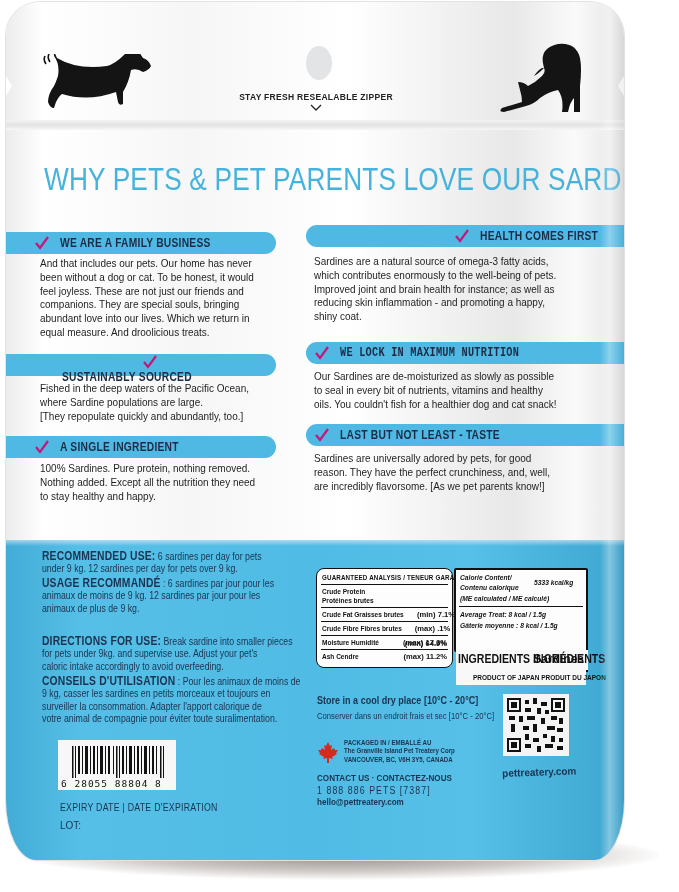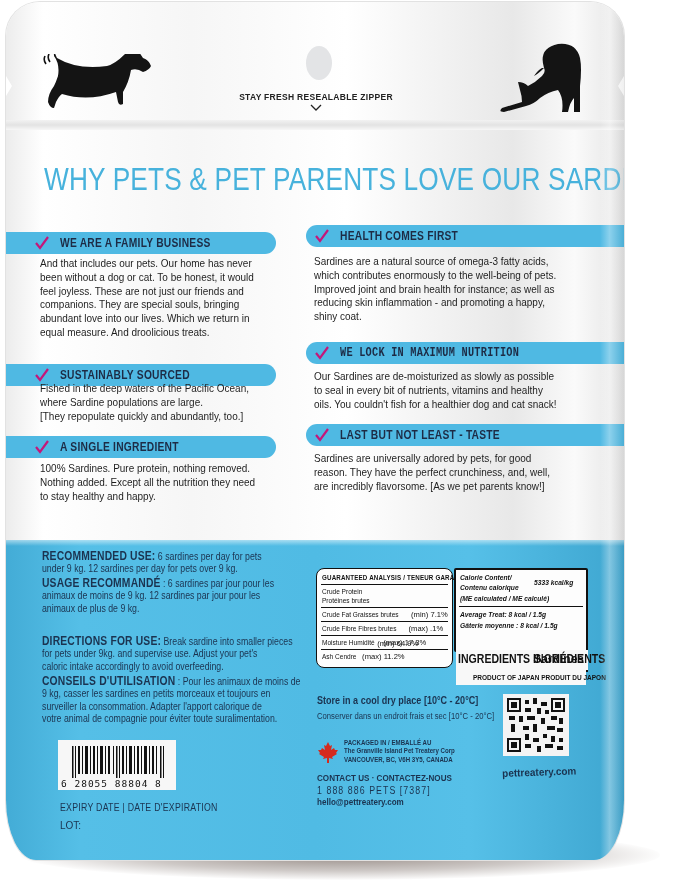--- a/index.html
+++ b/index.html
@@ -94,21 +94,21 @@
   .ga-box {
     position:absolute; left:310px; top:566px; width:135px; height:98px;
     background:#fdfdfd; border:1.5px solid #111; border-radius:8px;
     font-size:8px; color:#111;
   }
   .ga-box .ga-title {
     position:absolute; left:5px; top:4px; font-size:7.4px; font-weight:bold; white-space:nowrap;
     transform: scaleX(0.84); transform-origin:left top; letter-spacing:0.2px;
   }
   .ga-box .ga-rule { position:absolute; left:4px; right:4px; height:1px; background:#111; }
-  .ga-row { position:absolute; left:5px; right:5px; display:flex; justify-content:flex-start; font-weight:normal; font-size:7.6px; line-height:9px; }
+  .ga-row { position:absolute; left:5px; right:5px; display:flex; justify-content:space-between; font-weight:bold; font-size:7.6px; line-height:9px; }
   .ga-row .n { transform: scaleX(0.86); transform-origin:left top; white-space:nowrap; }
   .ga-row .v { white-space:nowrap; }
 
   .cal-box {
     position:absolute; left:448px; top:566px; width:130px; height:80px;
     background:#fdfdfd; border:2px solid #111; border-radius:2px; font-size:7.6px; color:#111;font-style:italic;
   }
   .cal-line { position:absolute; white-space:nowrap; font-weight:bold; transform:scaleX(0.88); transform-origin:left top; }
   .ingr {
     position:absolute; left:450px; top:648px; width:130px; font-size:12px; font-weight:bold; color:#111;
@@ -174,21 +174,21 @@
   </div>
   <div class="body-text" style="left:34px; top:254px;">
     <div>And that includes our pets. Our home has never</div>
     <div>been without a dog or cat. To be honest, it would</div>
     <div>feel joyless. These are not just our friends and</div>
     <div>companions. They are special souls, bringing</div>
     <div>abundant love into our lives. Which we return in</div>
     <div>equal measure. And droolicious treats.</div>
   </div>
 
-  <div class="pill left" style="left:0; top:362px; width:270px;">
+  <div class="pill left" style="left:0; top:352px; width:270px;flex-direction:column;">
     <svg class="check" style="margin-left:28px" viewBox="0 0 16 16">
         <path d="M2 8 L6 13 L14 2" stroke="#c4177a" stroke-width="2.2" fill="none"></path>
       </svg>
     <span class="ptitle">SUSTAINABLY SOURCED</span>
   </div>
   <div class="body-text" style="left:34px; top:379px;">
     <div>Fished in the deep waters of the Pacific Ocean,</div>
     <div>where Sardine populations are large.</div>
     <div>[They repopulate quickly and abundantly, too.]</div>
   </div>
@@ -198,21 +198,21 @@
         <path d="M2 8 L6 13 L14 2" stroke="#c4177a" stroke-width="2.2" fill="none"></path>
       </svg>
     <span class="ptitle">A SINGLE INGREDIENT</span>
   </div>
   <div class="body-text" style="left:34px; top:459px;">
     <div>100% Sardines. Pure protein, nothing removed.</div>
     <div>Nothing added. Except all the nutrition they need</div>
     <div>to stay healthy and happy.</div>
   </div>
 
-  <div class="pill right" style="left:300px; top:223px; width:318px;">
+  <div class="pill right" style="left:300px; top:223px; width:318px;justify-content:flex-end;">
     <svg class="check" viewBox="0 0 16 16">
         <path d="M2 8 L6 13 L14 2" stroke="#c4177a" stroke-width="2.2" fill="none"></path>
       </svg>
     <span class="ptitle">HEALTH COMES FIRST</span>
   </div>
   <div class="body-text" style="left:308px; top:252px;">
     <div>Sardines are a natural source of omega-3 fatty acids,</div>
     <div>which contributes enormously to the well-being of pets.</div>
     <div>Improved joint and brain health for instance; as well as</div>
     <div>reducing skin inflammation - and promoting a happy,</div>

